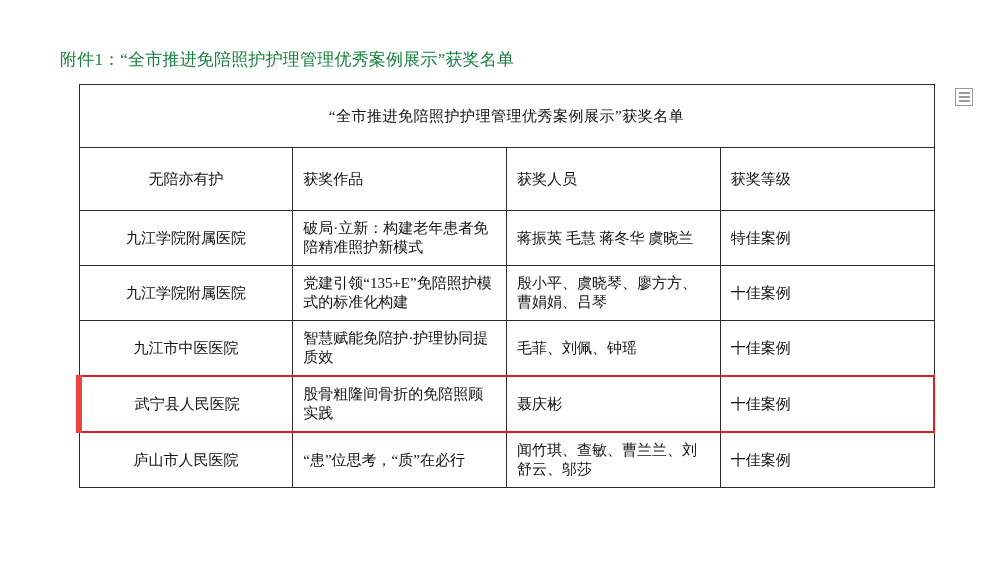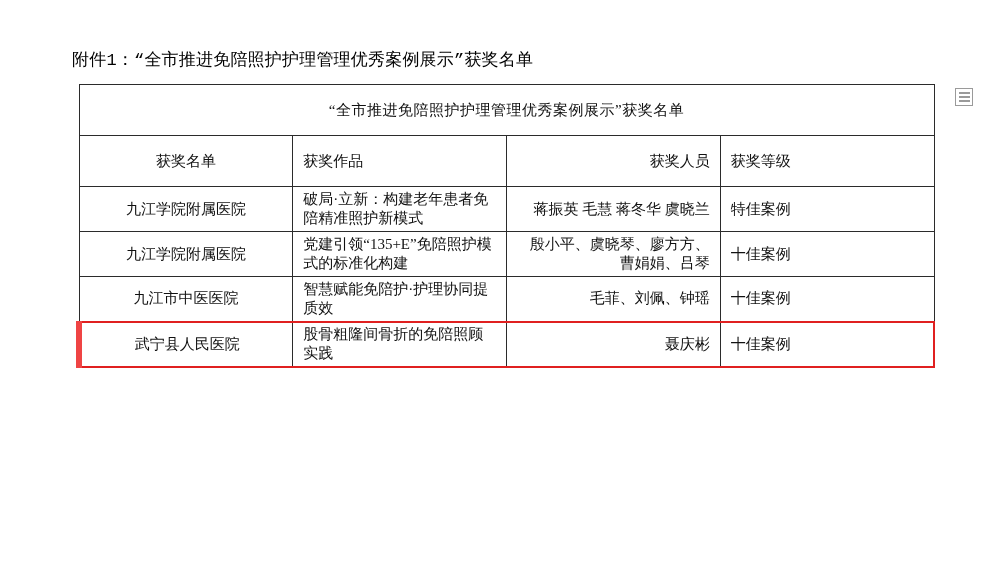--- a/index.html
+++ b/index.html
@@ -15,27 +15,27 @@
     position: relative;
   }
   .page {
     position: relative;
     width: 999px;
     height: 578px;
     background: #ffffff;
   }
   .caption {
     position: absolute;
-    left: 72px;
+    left: 60px;
     top: 48px;
     font-size: 17px;
-    color: #000000;
+    color: #15803d;
     letter-spacing: 0.2px;
     white-space: nowrap;
-    font-family: Liberation Mono, monospace;
+    font-family: Liberation Serif, serif;
   }
   .doc-icon {
     position: absolute;
     right: 26px;
     top: 88px;
     width: 18px;
     height: 18px;
     border: 1px solid #9a9a9a;
     box-sizing: border-box;
     background: #ffffff;
@@ -54,21 +54,21 @@
     position: absolute;
     left: 76px;
     top: 84px;
     width: 859px;
     border-collapse: collapse;
     table-layout: fixed;
     background: #ffffff;
   }
   table.award td, table.award th {
     border: 1px solid #2b2b2b;
-    padding: 2px 10px;
+    padding: 8px 10px;
     font-size: 15px;
     color: #111111;
     font-weight: normal;
     vertical-align: middle;
     font-family: "Liberation Serif", "DejaVu Serif", serif;
   }
   .title-cell {
     height: 46px;
     text-align: center;
     font-size: 21px;
@@ -77,21 +77,21 @@
   }
   .head-cell {
     height: 46px;
     text-align: center;
     font-weight: bold;
     font-size: 16px;
   }
   tbody tr { height: 45px; }
   .c0 { width: 156px; text-align: center; }
   .c1 { width: 322px; text-align: left; }
-  .c2 { width: 277px; text-align: right; }
+  .c2 { width: 277px; text-align: left; }
   .c3 { width: 104px; text-align: left; }
   tr.highlight td {
     border-top: 2px solid #e02020;
     border-bottom: 2px solid #e02020;
   }
   tr.highlight td:first-child { border-left: 6px solid #ef4444; }
   tr.highlight td:last-child { border-right: 2px solid #e02020; }
 </style>
 </head>
 <body>
@@ -101,21 +101,21 @@
   <div class="caption">附件1：“全市推进免陪照护护理管理优秀案例展示”获奖名单</div>
 
   <div class="doc-icon"></div>
 
   <table class="award">
     <thead>
       <tr>
         <th class="title-cell" colspan="4">“全市推进免陪照护护理管理优秀案例展示”获奖名单</th>
       </tr>
       <tr>
-        <th class="head-cell c0">获奖名单</th>
+        <th class="head-cell c0">无陪亦有护</th>
         <th class="head-cell c1">获奖作品</th>
         <th class="head-cell c2">获奖人员</th>
         <th class="head-cell c3">获奖等级</th>
       </tr>
     </thead>
     <tbody>
       <tr>
         <td class="c0">九江学院附属医院</td>
         <td class="c1">破局·立新：构建老年患者免陪精准照护新模式</td>
         <td class="c2">蒋振英 毛慧 蒋冬华 虞晓兰</td>
@@ -132,16 +132,22 @@
         <td class="c1">智慧赋能免陪护·护理协同提质效</td>
         <td class="c2">毛菲、刘佩、钟瑶</td>
         <td class="c3">十佳案例</td>
       </tr>
       <tr class="highlight">
         <td class="c0">武宁县人民医院</td>
         <td class="c1">股骨粗隆间骨折的免陪照顾实践</td>
         <td class="c2">聂庆彬</td>
         <td class="c3">十佳案例</td>
       </tr>
+      <tr>
+        <td class="c0">庐山市人民医院</td>
+        <td class="c1">“患”位思考，“质”在必行</td>
+        <td class="c2">闻竹琪、查敏、曹兰兰、刘舒云、邬莎</td>
+        <td class="c3">十佳案例</td>
+      </tr>
     </tbody>
   </table>
 
 </div>
 
 </body></html>

